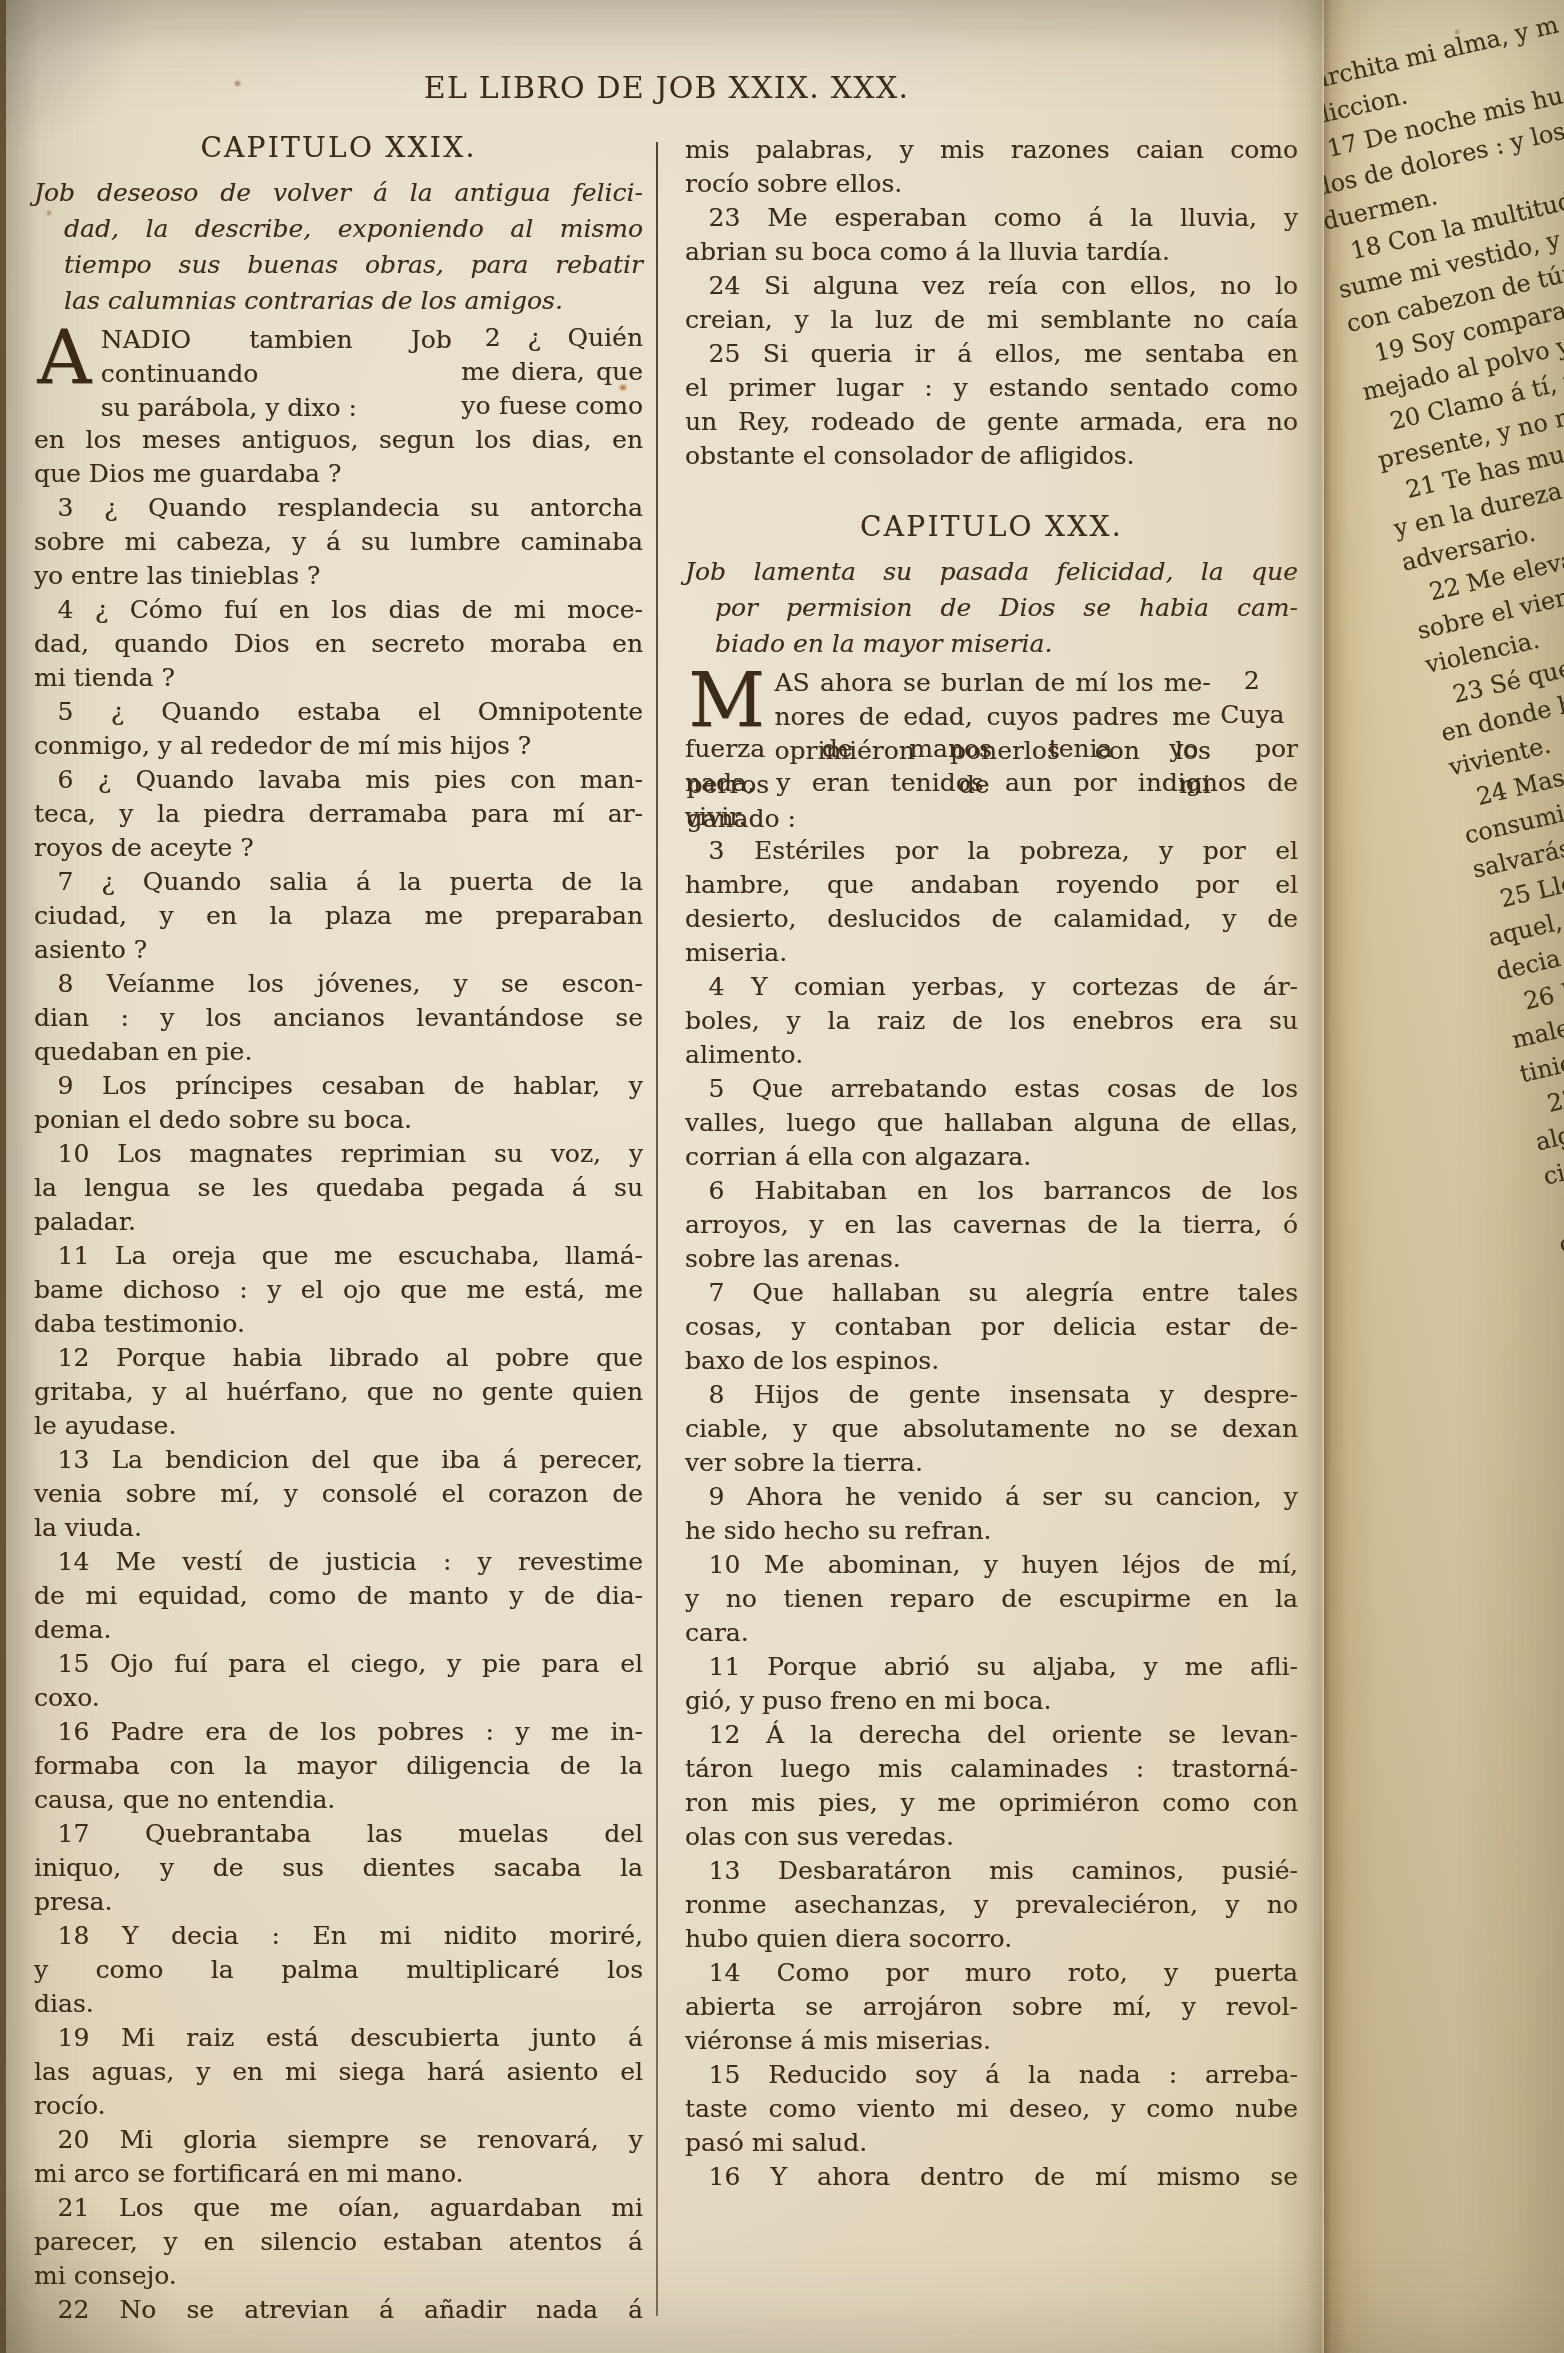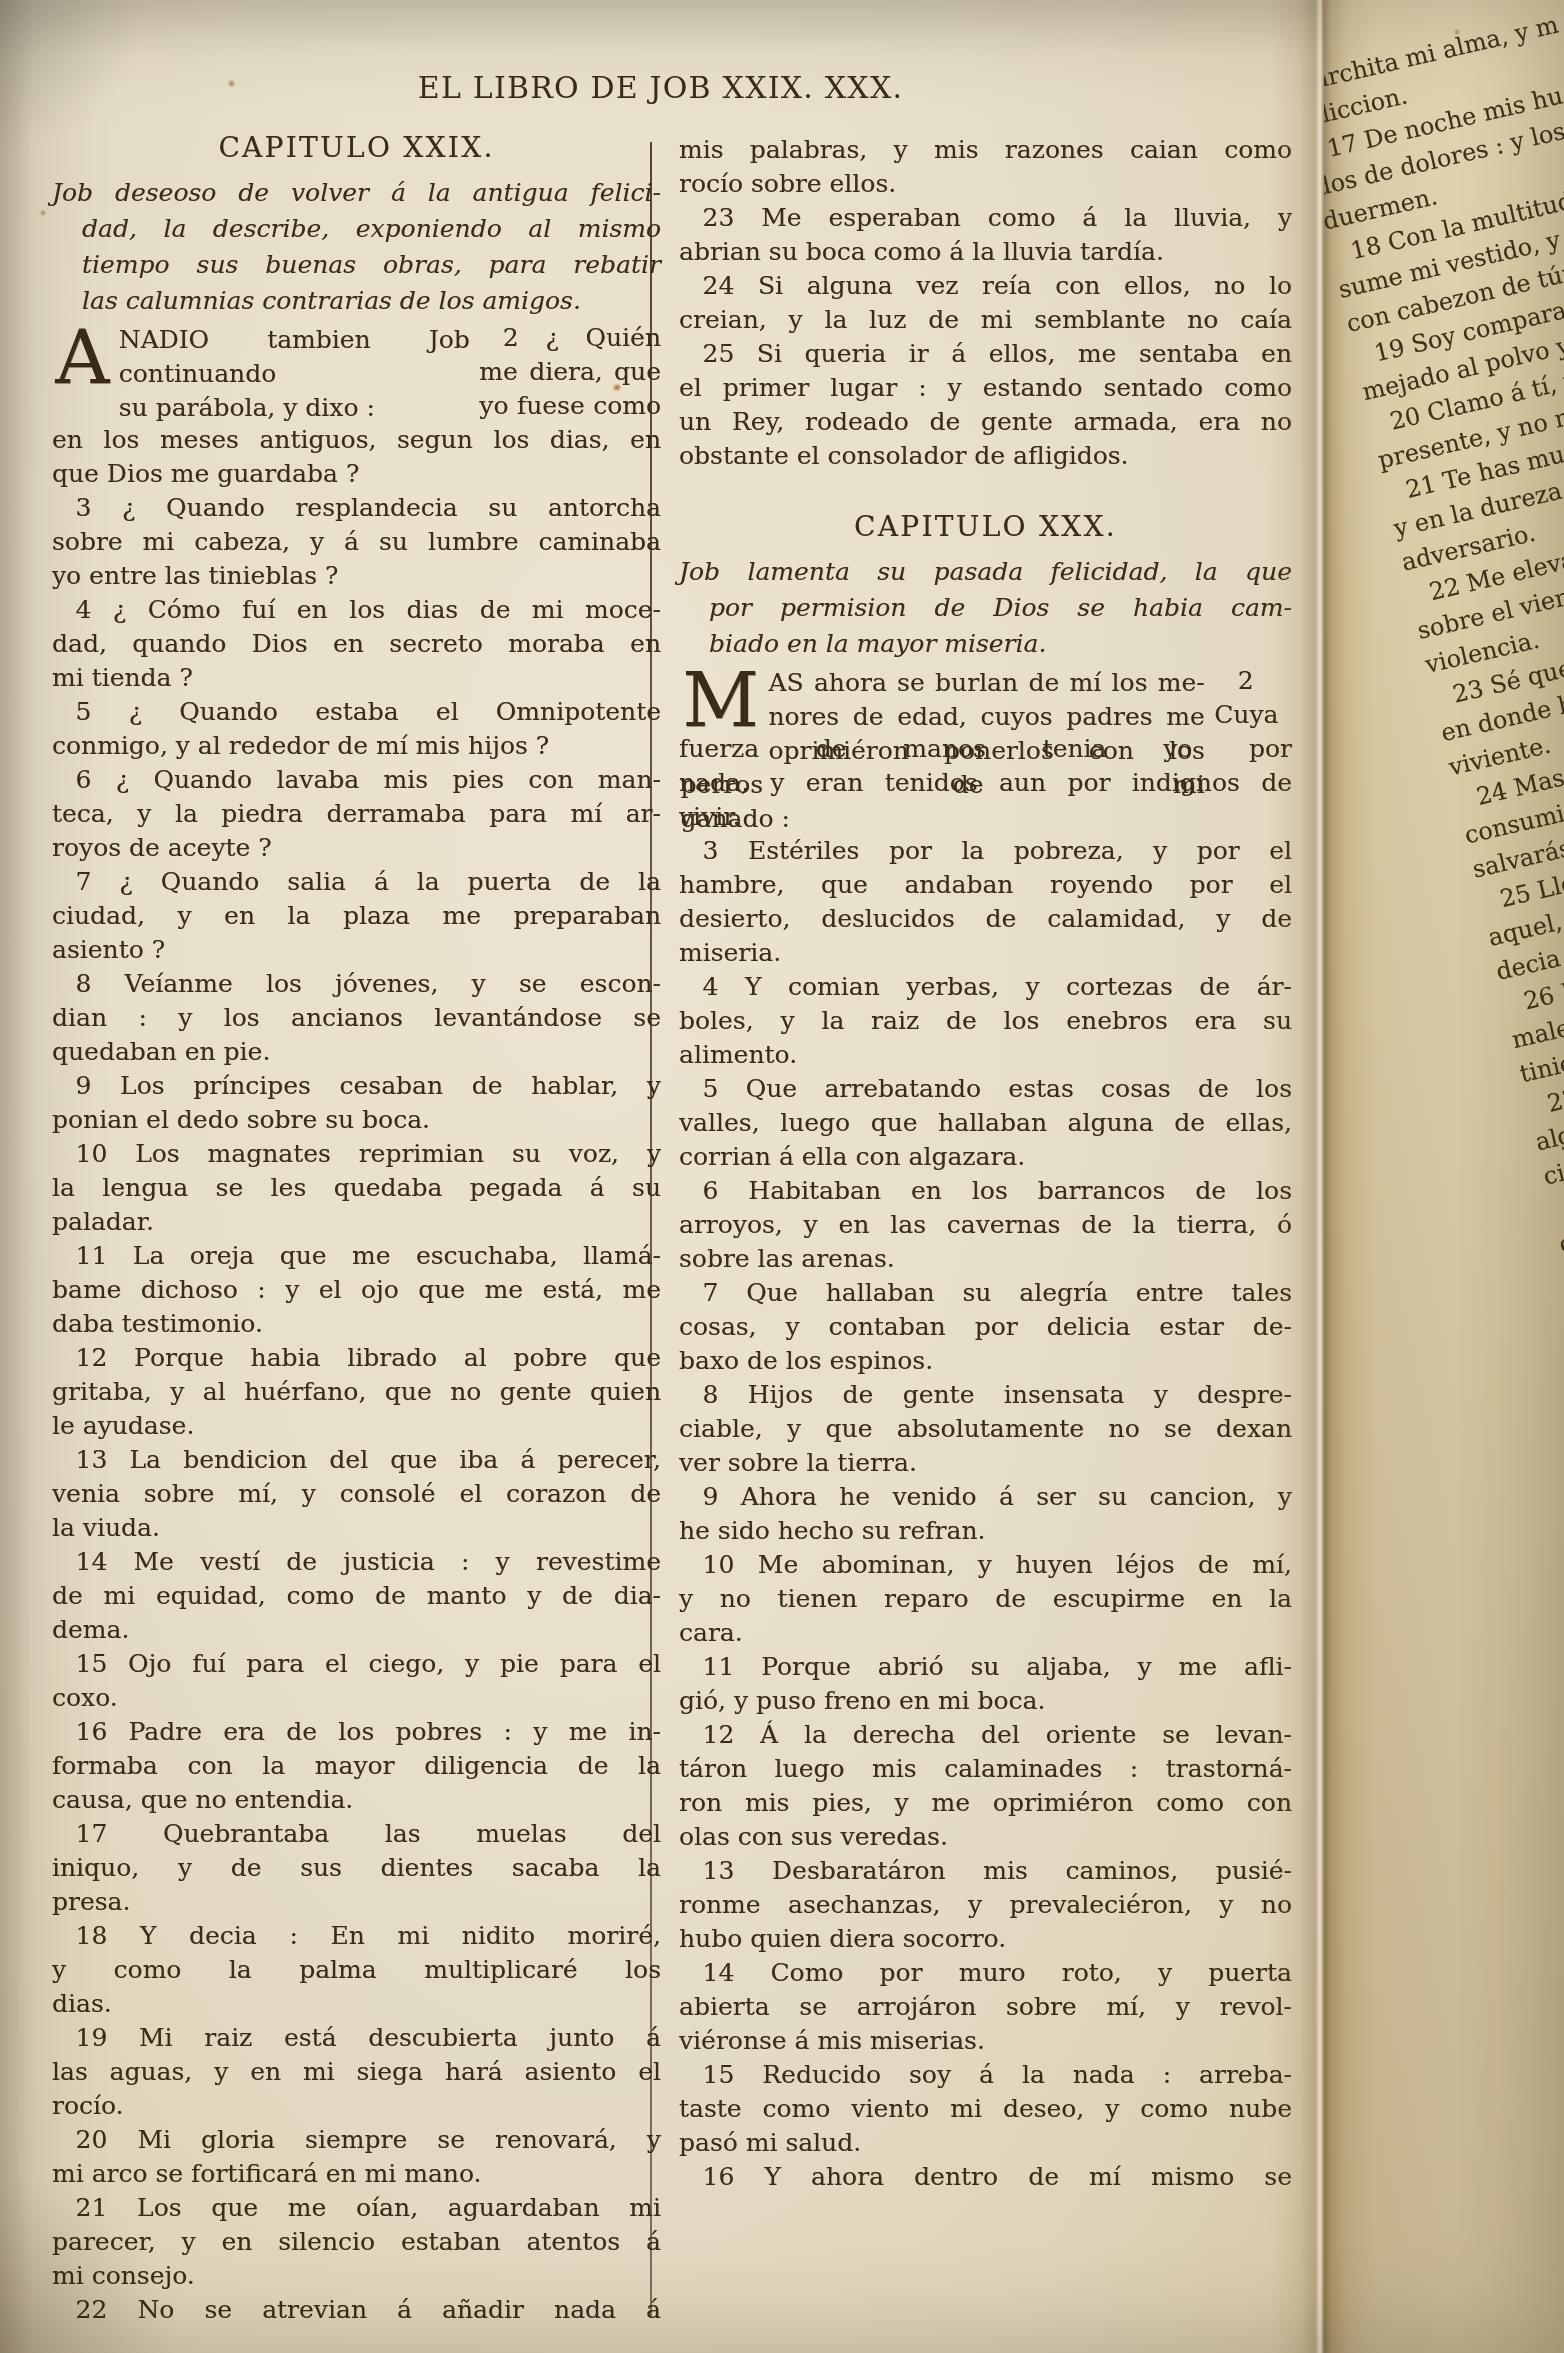--- a/index.html
+++ b/index.html
@@ -1,36 +1,36 @@
 <!DOCTYPE html>
 <html style="font-size:12.5px"><head>
 <meta charset="utf-8">
 <style>
   html,body{margin:0;padding:0;background:#6b5a3e;}
   #stage{position:relative;width:1565px;height:2354px;overflow:hidden;
          font-family:"DejaVu Serif","Liberation Serif",serif;color:#3a2c16;}
 
   
-  #mainPage{position:absolute;left:0;top:0;width:1324px;height:2354px;
+  #mainPage{position:absolute;left:6px;top:0;width:1324px;height:2354px;
     background:radial-gradient(ellipse at 45% 35%, #ece4d0 0%, #e7dfc9 45%, #e0d5ba 78%, #d6c8a6 100%);
     box-shadow:14px 0 28px -4.7px rgba(70,50,25,0.55);}
   #mainPage .shade{position:absolute;inset:0;pointer-events:none;
     background:
       radial-gradient(circle at 0% 0%, rgba(108,108,102,0.32), transparent 149px),
       radial-gradient(circle at 0% 100%, rgba(90,75,50,0.28), transparent 180px),
       linear-gradient(90deg, rgba(100,85,60,0.22), transparent 33px),
       linear-gradient(180deg, rgba(120,105,80,0.15), transparent 55px);}
   #curl{position:absolute;top:0;right:0;width:55px;height:100%;pointer-events:none;
     background:linear-gradient(90deg, transparent 0%, rgba(140,110,70,0.16) 55%,
       rgba(115,90,55,0.34) 84%, rgba(238,229,205,0.85) 93%, rgba(95,72,42,0.55) 100%);}
 
   
   #header{position:absolute;left:28px;top:70px;width:1265px;text-align:center;
           font-size:30px;letter-spacing:1.2px;}
-  #leftcol{position:absolute;left:28px;top:130px;width:609px;margin-left:24px;}
+  #leftcol{position:absolute;left:28px;top:130px;width:609px;}
   #rightcol{position:absolute;left:679px;top:133px;width:613px;}
   #divider{position:absolute;left:650px;top:142px;width:2.3px;height:2174px;
            background:linear-gradient(180deg, rgba(55,42,24,0.85), rgba(55,42,24,0.6));}
 
   .line{font-size:25px;line-height:34px;text-align:left;
         text-shadow:0.3px 0.3px 0.5px rgba(59,45,23,0.35);}
   .line.just{text-align:justify;text-align-last:justify;}
   .block.heading{text-align:center;font-size:28px;letter-spacing:2.3px;line-height:36px;
         margin-bottom:9.4px;text-shadow:0.3px 0.3px 0.5px rgba(59,45,23,0.4);}
   .block.summary{font-style:italic;margin-bottom:1.6px;}

